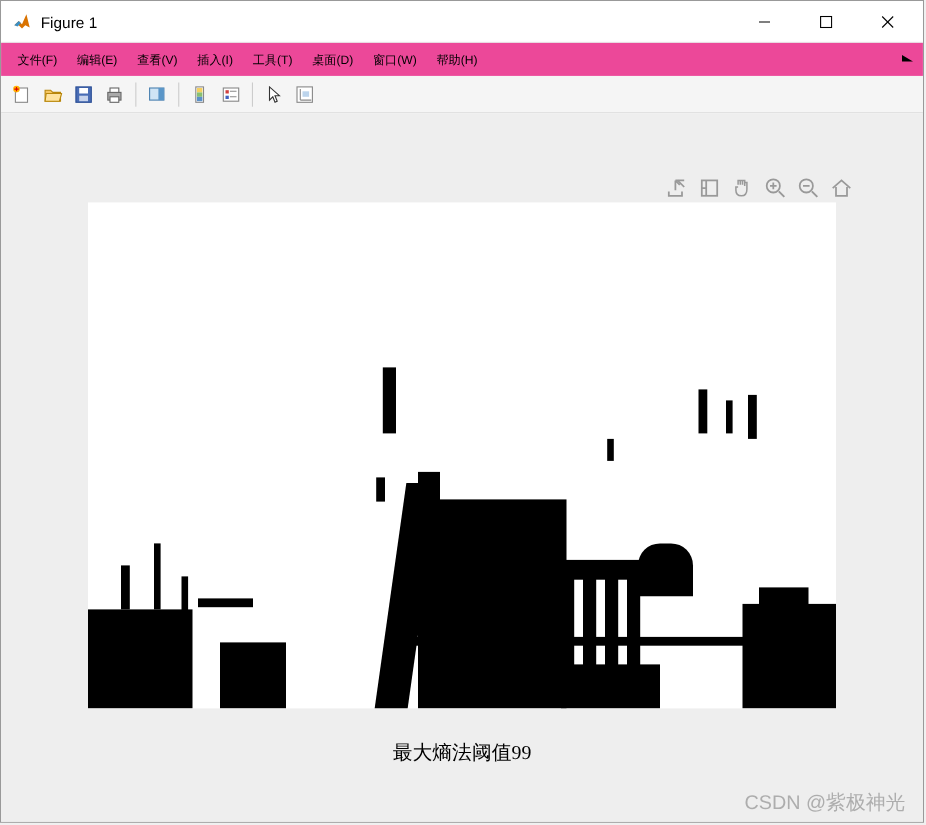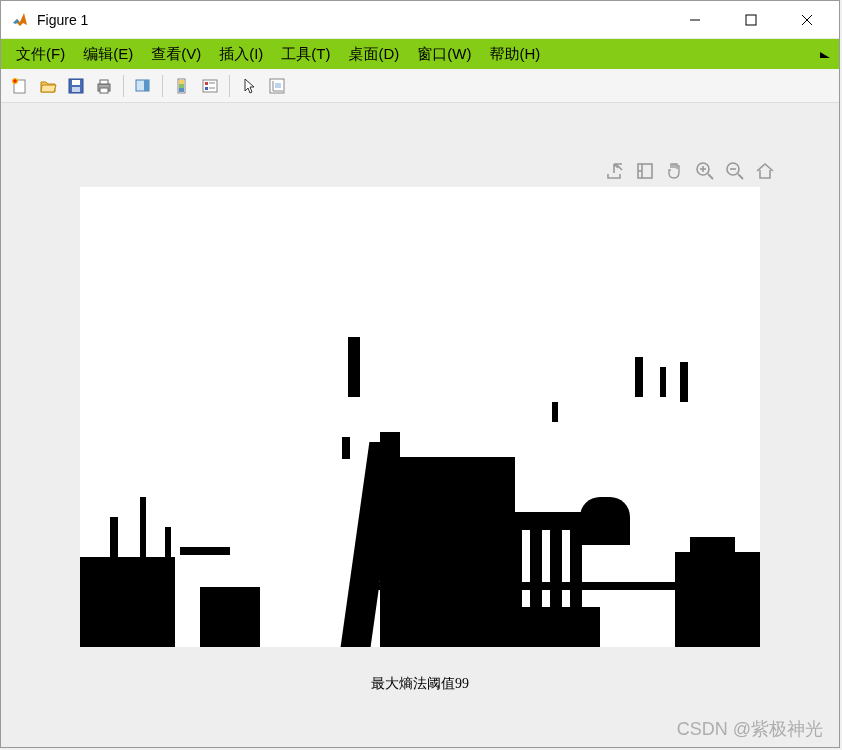--- a/index.html
+++ b/index.html
@@ -46,22 +46,22 @@
       display: flex;
       align-items: center;
       justify-content: center;
       cursor: pointer;
     }
     .menu-bar {
       height: 30px;
       display: flex;
       align-items: center;
       padding: 0 6px;
-      background: #84cc16;
-      font-size: 15px;
+      background: #ec4899;
+      font-size: 11px;
       position: relative;
     }
     .menu-item {
       padding: 4px 9px;
       cursor: pointer;
       color: #000;
     }
     .dock-arrow {
       position: absolute;
       right: 8px;
@@ -122,21 +122,21 @@
     .canvas {
       width: 680px;
       height: 460px;
       background: #fff;
       margin-top: 30px;
       position: relative;
       overflow: hidden;
     }
     .caption {
       margin-top: 28px;
-      font-size: 14px;
+      font-size: 18px;
       font-family: "SimSun", serif;
       color: #000;
     }
     .watermark {
       position: absolute;
       right: 16px;
       bottom: 6px;
       font-size: 18px;
       color: rgba(120,120,120,0.55);
     }

